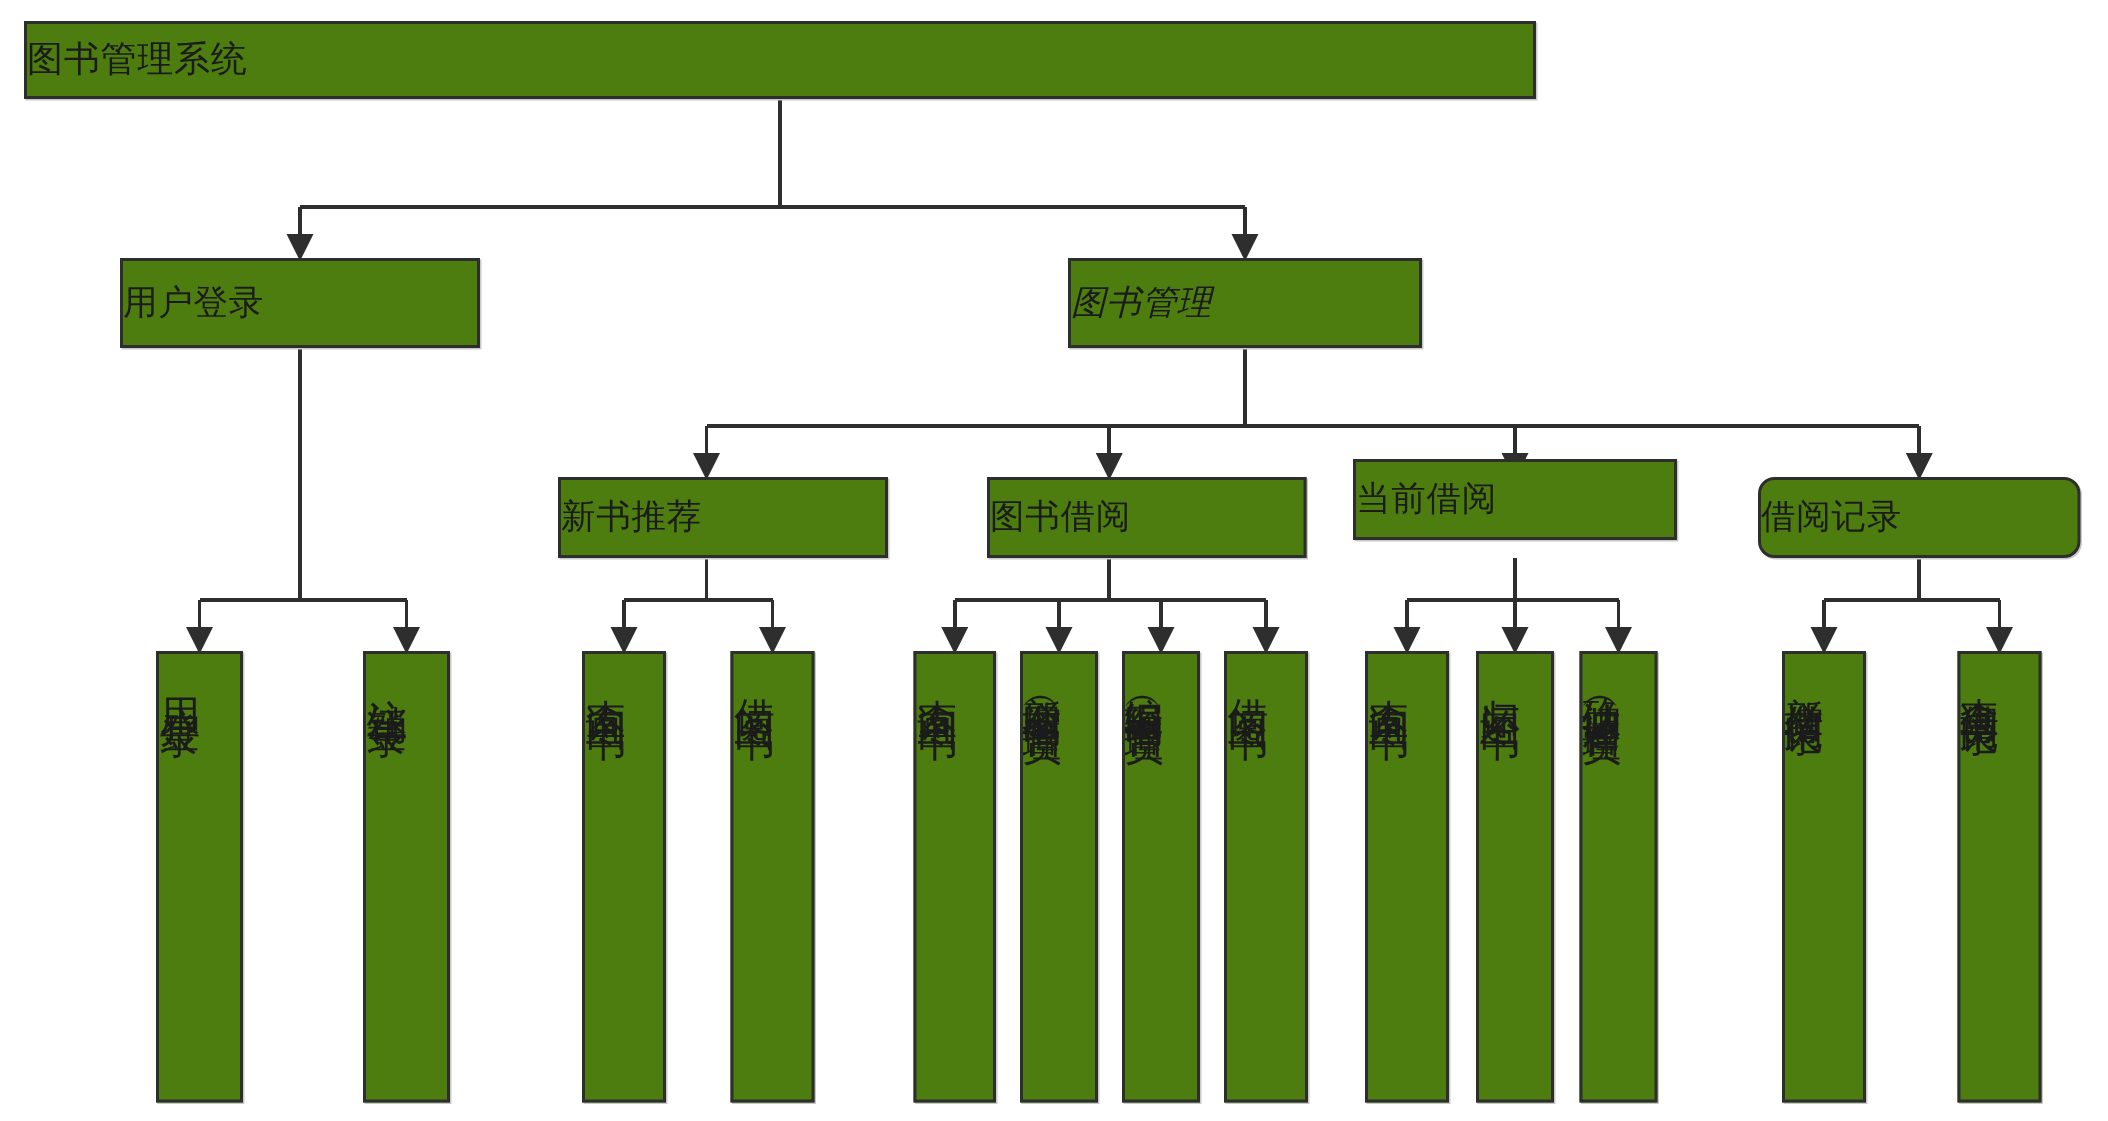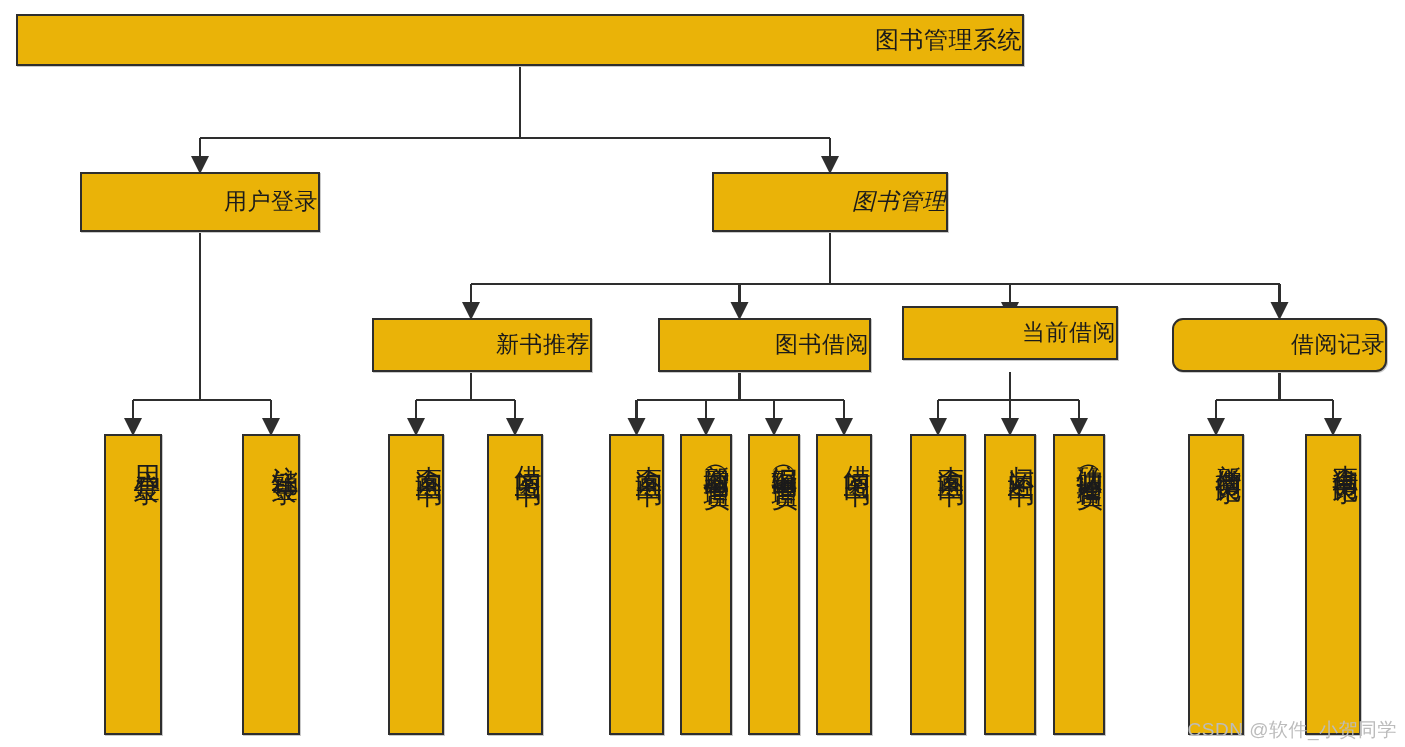--- a/index.html
+++ b/index.html
@@ -10,26 +10,26 @@
     overflow:hidden;
     position:relative;
   }
   #diagram-root{position:relative;width:1405px;height:747px;background:#fff;}
   svg.layer{position:absolute;left:0;top:0;width:1405px;height:747px;}
 
   
   .node{
     position:absolute;
     box-sizing:border-box;
-    background:#eab308;
+    background:#4d7c0f;
     border:2.5px solid #2e2e2e;
     box-shadow:1px 1px 0 0 #c9c9c9;
     display:flex;
     align-items:center;
-    justify-content:flex-end;
+    justify-content:flex-start;
     overflow:hidden;
   }
   .node-label{
     color:#1b1b1b;
     letter-spacing:0.5px;
     line-height:1.18;
     white-space:pre;
     text-align:center;
     user-select:none;
   }
@@ -167,14 +167,13 @@
         <span class="node-label">确认归还（管理员）</span>
       </div>
       <div class="node v tall" style="left: 1188px; top: 434px; width: 56px; height: 301px;">
         <span class="node-label">新增借阅记录</span>
       </div>
       <div class="node v tall" style="left: 1305px; top: 434px; width: 56px; height: 301px;">
         <span class="node-label">查询借阅记录</span>
       </div>
     </div>
 
-  <div id="watermark">CSDN @软件_小贺同学</div>
 </div>
 
 </body></html>

